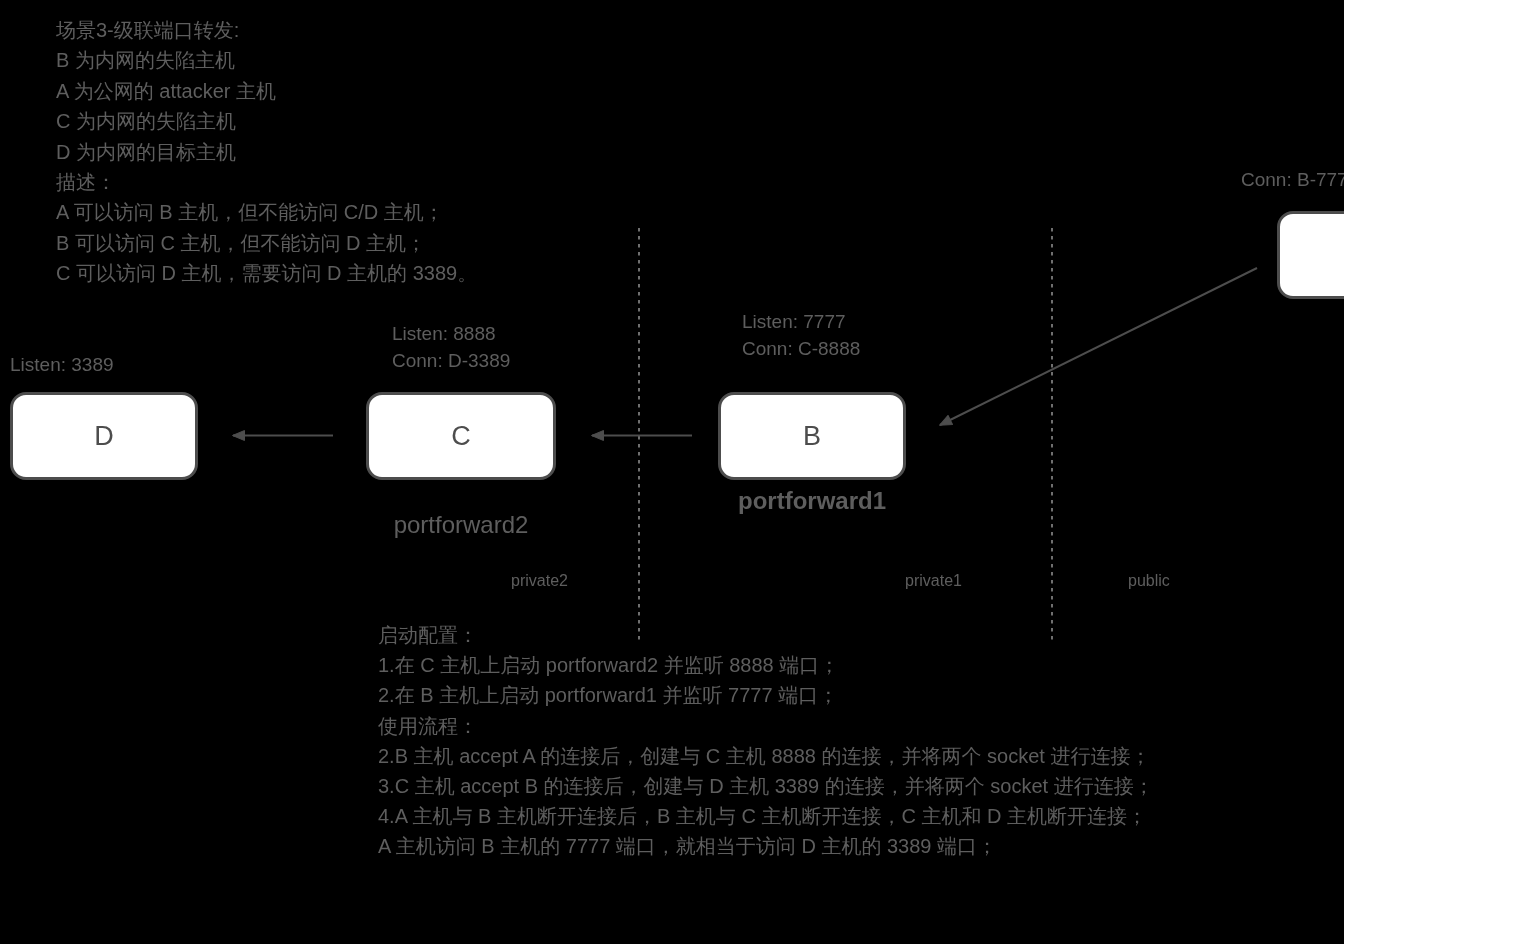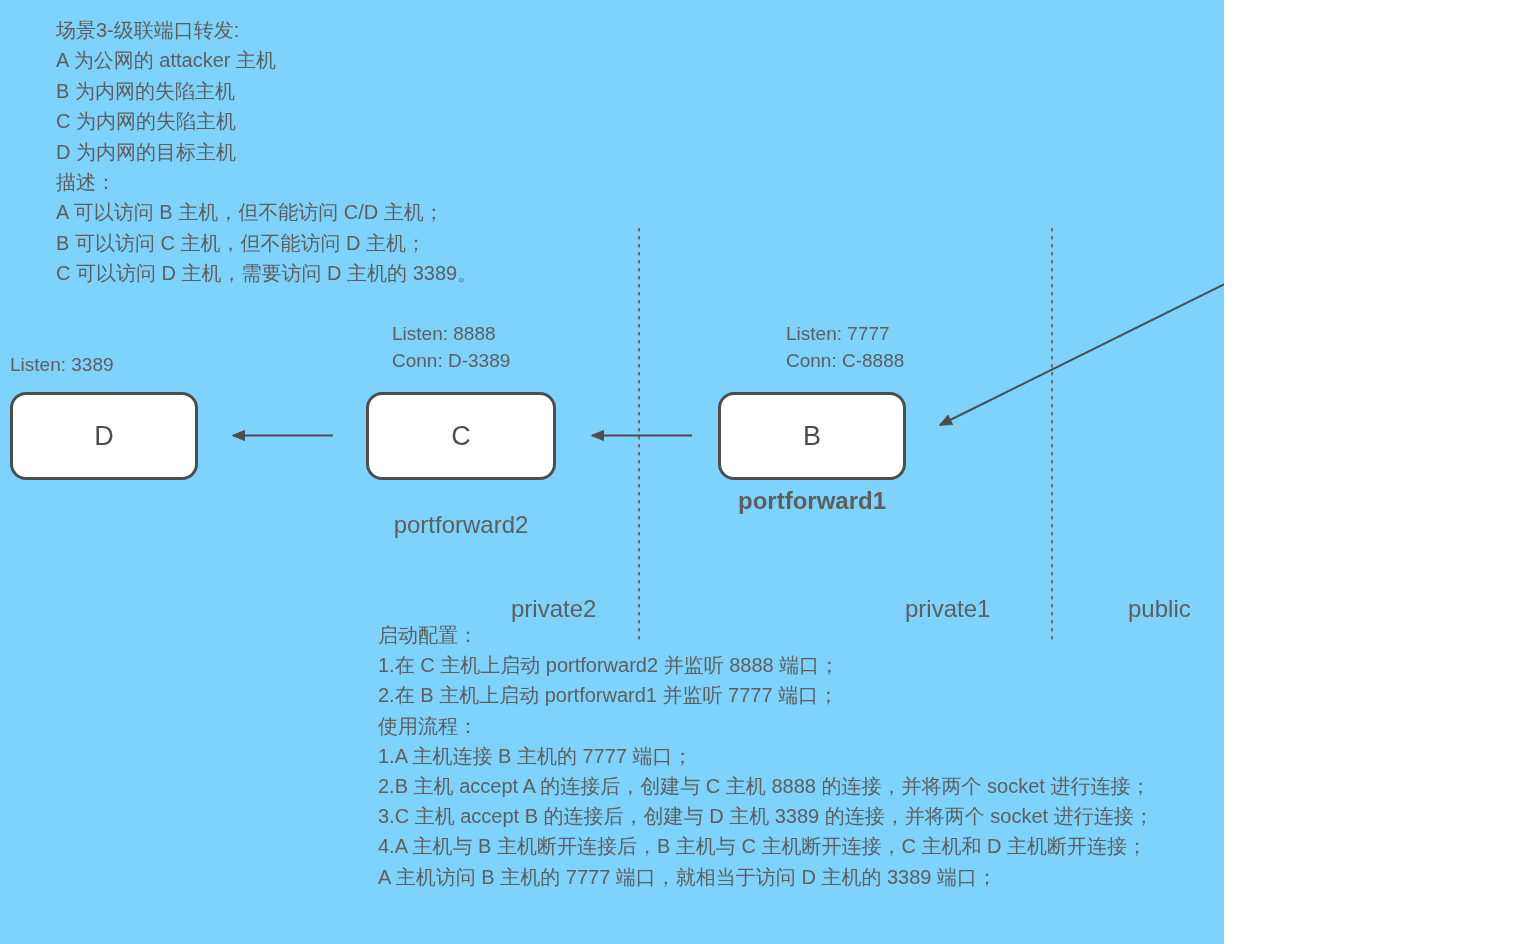--- a/index.html
+++ b/index.html
@@ -1,20 +1,20 @@
 <!DOCTYPE html>
 <html><head>
 <meta charset="utf-8">
 <style>
   html, body { margin: 0; padding: 0; background: #ffffff; }
   .canvas {
     position: relative;
-    width: 1224px;
+    width: 1344px;
     height: 944px;
-    background: #7dd3fc;
+    background: #000000;
     font-family: "Liberation Sans", "DejaVu Sans", sans-serif;
     color: #5e5e5e;
     overflow: hidden;
   }
   .notes { position: absolute; font-size: 20px; line-height: 30.4px; white-space: nowrap; }
   .top-notes    { left: 56px;  top: 15px; }
   .bottom-notes { left: 378px; top: 620px; line-height: 30.2px; }
 
   .overlay { position: absolute; left: 0; top: 0; width: 1524px; height: 944px; }
 
@@ -31,41 +31,41 @@
     box-sizing: border-box;
   }
   .node-d { left: 10px;   top: 392px; width: 188px; height: 88px; }
   .node-c { left: 366px;  top: 392px; width: 190px; height: 88px; }
   .node-b { left: 718px;  top: 392px; width: 188px; height: 88px; }
   .node-a { left: 1277px; top: 211px; width: 189px; height: 88px; }
 
   .annot { position: absolute; font-size: 19px; line-height: 27px; white-space: nowrap; color: #5e5e5e; }
   .annot-d { left: 10px;   top: 351px; width: 188px; }
   .annot-c { left: 392px;  top: 320px; }
-  .annot-b { left: 742px;  top: 320px; margin-left: 44px; }
+  .annot-b { left: 742px;  top: 308px; }
   .annot-a { left: 1241px; top: 166px; width: 189px; }
 
   .prog { position: absolute; font-size: 24px; line-height: 24px; text-align: center; white-space: nowrap; color: #5e5e5e; }
   .prog-c { left: 366px; top: 513px; width: 190px; }
   .prog-b { left: 718px; top: 489px; width: 188px; font-weight: bold; }
 
-  .zone { position: absolute; font-size: 24px; line-height: 26px; white-space: nowrap; color: #5e5e5e; top: 568px; margin-top: 28px; }
+  .zone { position: absolute; font-size: 16px; line-height: 26px; white-space: nowrap; color: #5e5e5e; top: 568px; }
   .zone-private2 { left: 511px; }
   .zone-private1 { left: 905px; }
   .zone-public   { left: 1128px; }
 </style>
 </head>
 <body>
 
 <div class="canvas">
 
   <div class="notes top-notes">
     <div>场景3-级联端口转发:</div>
+    <div>B 为内网的失陷主机</div>
     <div>A 为公网的 attacker 主机</div>
-    <div>B 为内网的失陷主机</div>
     <div>C 为内网的失陷主机</div>
     <div>D 为内网的目标主机</div>
     <div>描述：</div>
     <div>A 可以访问 B 主机，但不能访问 C/D 主机；</div>
     <div>B 可以访问 C 主机，但不能访问 D 主机；</div>
     <div>C 可以访问 D 主机，需要访问 D 主机的 3389。</div>
   </div>
 
   <svg class="overlay" width="1524" height="944" viewBox="0 0 1524 944" xmlns="http://www.w3.org/2000/svg">
     <defs>
@@ -109,20 +109,19 @@
 
   <div class="zone zone-private2">private2</div>
   <div class="zone zone-private1">private1</div>
   <div class="zone zone-public">public</div>
 
   <div class="notes bottom-notes">
     <div>启动配置：</div>
     <div>1.在 C 主机上启动 portforward2 并监听 8888 端口；</div>
     <div>2.在 B 主机上启动 portforward1 并监听 7777 端口；</div>
     <div>使用流程：</div>
-    <div>1.A 主机连接 B 主机的 7777 端口；</div>
     <div>2.B 主机 accept A 的连接后，创建与 C 主机 8888 的连接，并将两个 socket 进行连接；</div>
     <div>3.C 主机 accept B 的连接后，创建与 D 主机 3389 的连接，并将两个 socket 进行连接；</div>
     <div>4.A 主机与 B 主机断开连接后，B 主机与 C 主机断开连接，C 主机和 D 主机断开连接；</div>
     <div>A 主机访问 B 主机的 7777 端口，就相当于访问 D 主机的 3389 端口；</div>
   </div>
 
 </div>
 
 </body></html>

